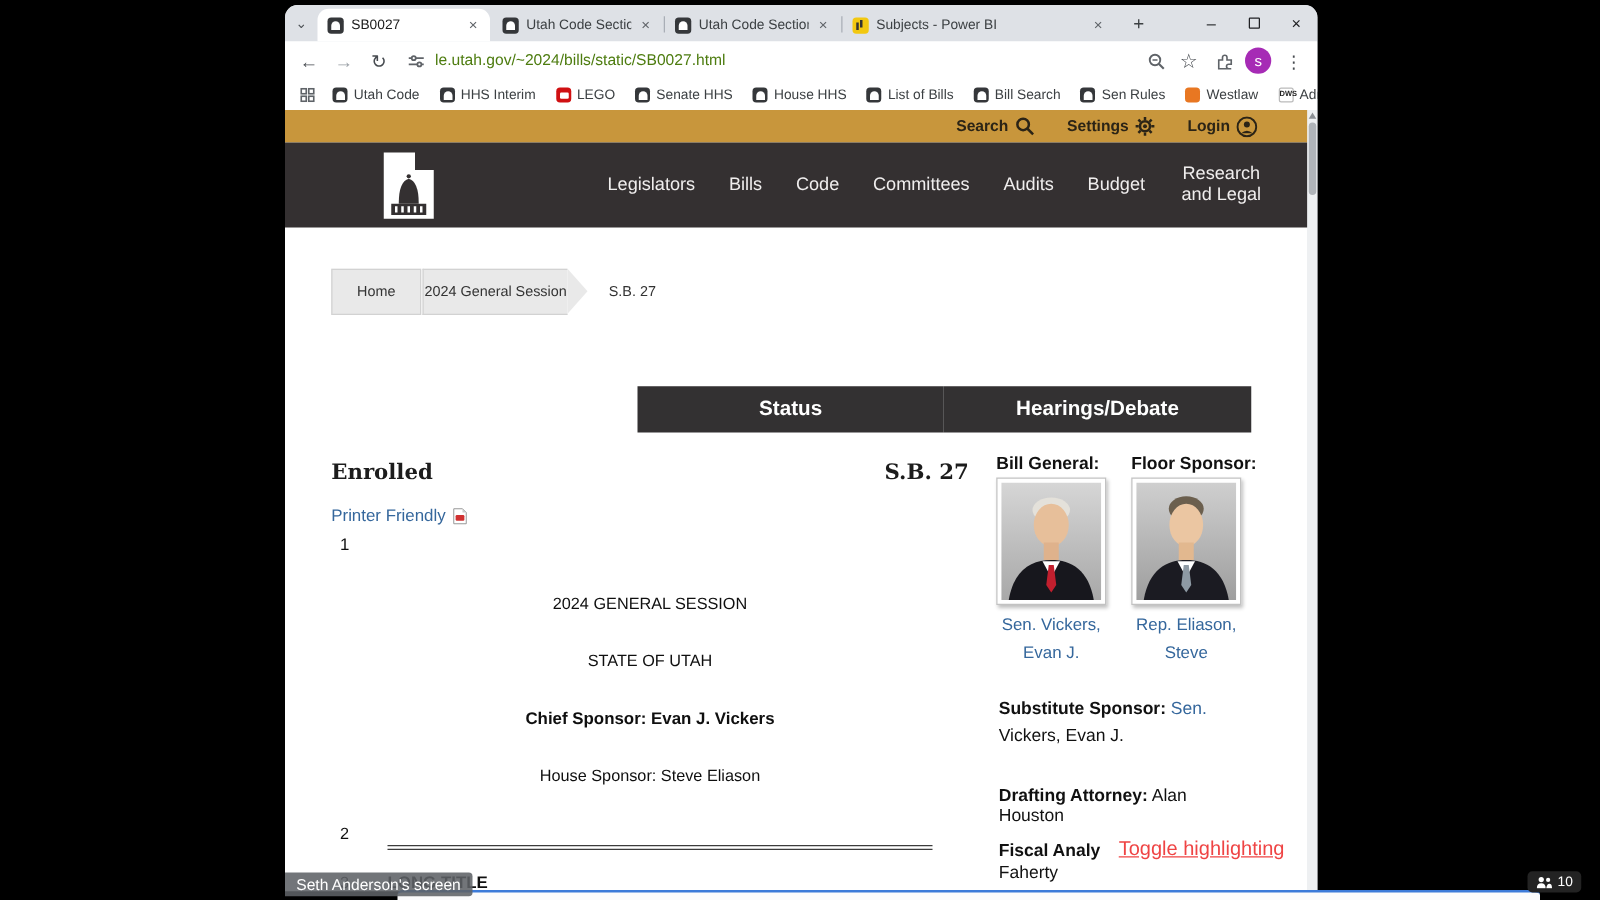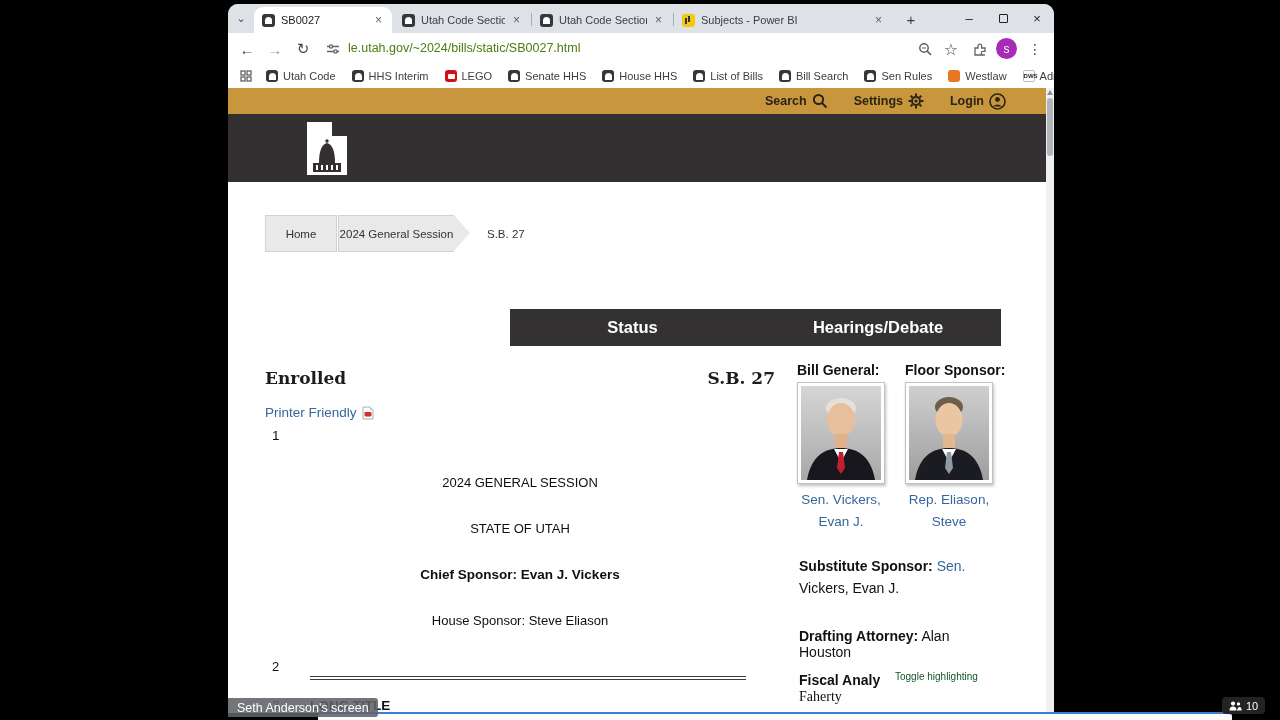--- a/index.html
+++ b/index.html
@@ -59,21 +59,21 @@
   .bline{position:absolute;left:37px;width:510px;text-align:center;font-size:13px;color:#0f0f0f;}
   .bline .ln{position:absolute;left:7px;top:0;font-weight:normal;}
   .link{color:#35679c;cursor:pointer;}
   .dblline{position:absolute;left:82px;top:588px;width:436px;height:4px;border-top:1.5px solid #3c3c3c;border-bottom:1.5px solid #3c3c3c;}
 
   .sblabel{position:absolute;top:274px;font-size:14px;font-weight:bold;color:#111;}
   .photocard{position:absolute;top:294px;width:88px;height:102px;background:#fff;border:1px solid #c2c2c2;padding:3px;box-shadow:1px 2px 3px rgba(0,0,0,.25);}
   .sblink{position:absolute;width:110px;text-align:center;font-size:13.5px;color:#35679c;cursor:pointer;}
   .sbtext{position:absolute;left:571px;width:205px;font-size:14px;color:#111;line-height:16px;}
   .sbtext b{font-weight:bold;}
-  .toggleh{position:absolute;left:665px;top:583px;font-size:10px;color:#14532d;background:#fff;padding:0 2px;cursor:pointer;}
+  .toggleh{position:absolute;left:665px;top:583px;font-size:16px;color:#ef4444;text-decoration:underline;background:#fff;padding:0 2px;cursor:pointer;}
 
   .scrollbar{position:absolute;left:818px;top:84px;width:8px;height:625px;background:#eef0f2;}
   .thumb{position:absolute;left:1px;top:10px;width:6px;height:58px;background:#b0b4b9;border-radius:3px;}
   .sbarrow{position:absolute;left:1px;top:2px;width:0;height:0;border-left:3px solid transparent;border-right:3px solid transparent;border-bottom:5px solid #8b8f94;}
 
   
   .sethlabel{position:absolute;left:228px;top:698px;height:19px;background:rgba(95,98,102,.88);color:#fff;font-size:12.5px;display:flex;align-items:center;padding:0 9px;border-radius:0 3px 3px 0;z-index:60;}
   .sliver{position:absolute;left:318px;top:712px;width:914px;height:8px;background:#fbfbfc;border-top:2px solid #3d7bd9;border-radius:4px 4px 0 0;z-index:55;}
   .pill{position:absolute;left:1222px;top:697px;height:17px;background:#232323;border-radius:4px;color:#fff;font-size:11px;display:flex;align-items:center;gap:4px;padding:0 7px;z-index:70;}
 
@@ -251,20 +251,29 @@
           <circle cx="22" cy="21" r="1.7" fill="#343031"></circle>
           <rect x="8" y="43" width="28" height="9" fill="#343031"></rect>
           <g fill="#fff">
               <rect x="11" y="45" width="2" height="5"></rect>
               <rect x="16" y="45" width="2" height="5"></rect>
               <rect x="21" y="45" width="2" height="5"></rect>
               <rect x="26" y="45" width="2" height="5"></rect>
               <rect x="31" y="45" width="2" height="5"></rect>
             </g>
         </svg>
+        <div class="nav">
+          <span>Legislators</span>
+          <span>Bills</span>
+          <span>Code</span>
+          <span>Committees</span>
+          <span>Audits</span>
+          <span>Budget</span>
+          <span class="wrap2">Research and Legal</span>
+        </div>
       </div>
 
       <div class="crumbbox" style="left:37px;width:72px;">Home</div>
       <div class="crumbbox" style="left:110px;width:116px;border-right:none;">2024 General Session</div>
       <div class="crumbarrow" style="left:226px;"></div>
       <div class="crumbtext" style="left:259px;">S.B. 27</div>
 
 
       <div class="billtab dark" style="left:282px;width:245px;">Status</div>
       <div class="billtab dark" style="left:527px;width:246px;">Hearings/Debate</div>
@@ -346,21 +355,21 @@
       </div>
       <div class="sbtext link" style="top:492px;">Vickers, Evan J.</div>
 
       <div class="sbtext" style="top:540px;">
         <b>Drafting Attorney:</b>
         <span>Alan</span>
       </div>
       <div class="sbtext" style="top:556px;">Houston</div>
 
       <div class="sbtext" style="top:584px;font-weight:bold;">Fiscal Analy</div>
-      <div class="sbtext" style="top:601px;font-family:Liberation Serif, serif;">Faherty</div>
+      <div class="sbtext" style="top:601px;">Faherty</div>
 
       <div class="toggleh">Toggle highlighting</div>
     </div>
 
     <div class="scrollbar">
       <div class="sbarrow"></div>
       <div class="thumb"></div>
     </div>
   </div>
 

